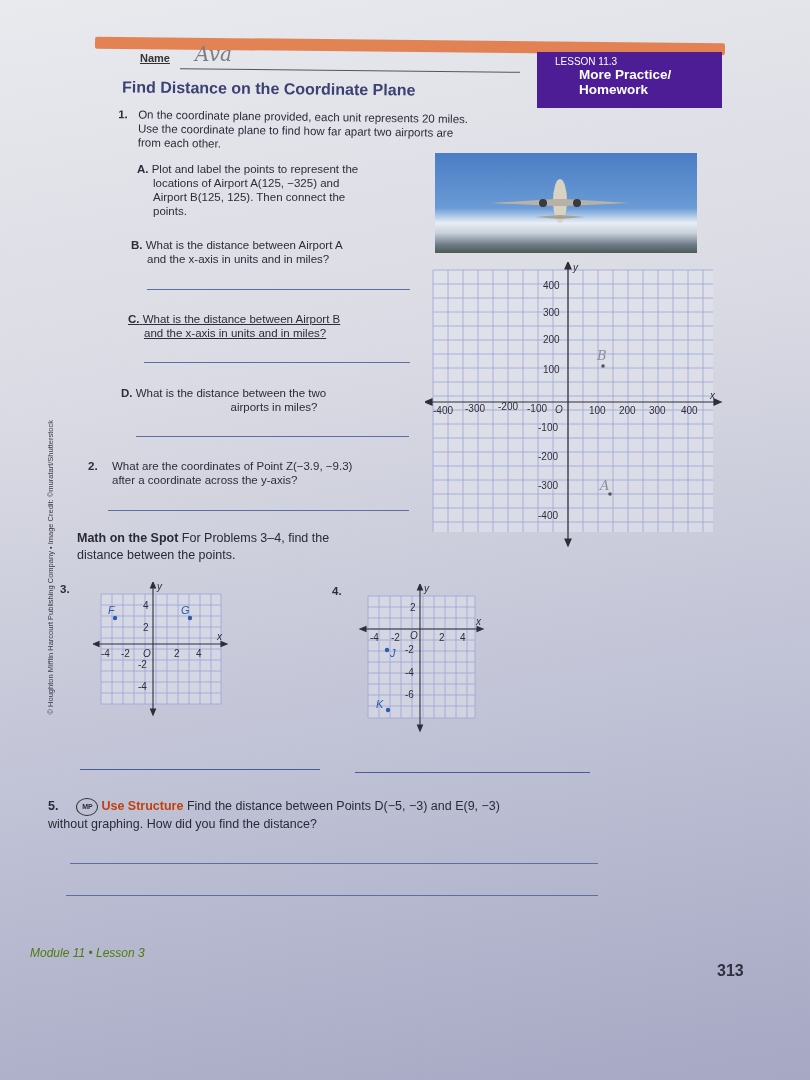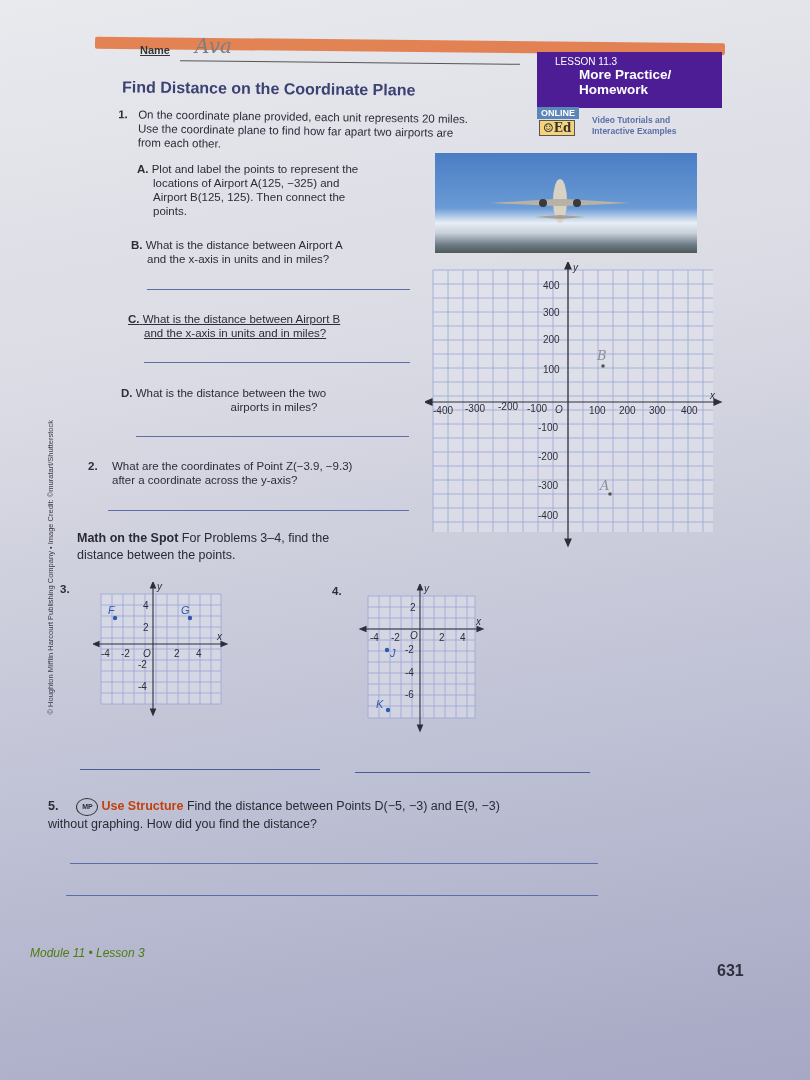--- a/index.html
+++ b/index.html
@@ -8,21 +8,21 @@
     background: linear-gradient(170deg, #e9eaee 0%, #d9dae3 35%, #bdbfd4 70%, #a6a8c4 100%);
     font-family: "Liberation Sans", sans-serif; color:#2a2a36;
   }
   .page {
     position:absolute; left:0; top:0; width:810px; height:1080px;
   }
   .top-band {
     position:absolute; left:95px; top:40px; width:630px; height:12px;
     background:#e2713a; transform:rotate(0.6deg); border-radius:2px; opacity:.85;
   }
-  .name-row { position:absolute; left:140px; top:40px; width:380px; height:24px; }
+  .name-row { position:absolute; left:140px; top:48px; width:380px; height:24px; }
   .name-label { font-weight:bold; font-size:11px; text-decoration:underline; color:#333; }
   .name-value { position:absolute; left:55px; top:-6px; font-family:"DejaVu Serif", serif; font-style:italic; font-size:20px; color:#7d7d86; }
   .name-line { position:absolute; left:40px; top:22px; width:340px; border-bottom:1px solid #555; transform:rotate(0.6deg); }
 
   .title { position:absolute; left:122px; top:80px; font-size:16px; font-weight:bold; color:#3c4173; transform:rotate(0.6deg); }
 
   .lesson-box {
     position:absolute; left:537px; top:52px; width:185px; height:56px;
     background:#4c1d95; color:#fff; padding:4px 0 0 18px; box-sizing:border-box;
   }
@@ -72,28 +72,20 @@
     <span class="name-value">Ava</span>
     <div class="name-line"></div>
   </div>
 
   <div class="title">Find Distance on the Coordinate Plane</div>
 
   <div class="lesson-box">
     <div class="lesson-num">LESSON 11.3</div>
     <div class="lesson-title">More Practice/</div>
     <div class="lesson-title">Homework</div>
-  </div>
-  <div class="online-strip">
-    <span class="online-tag">ONLINE</span>
-    <span class="ed-badge">☺<span>Ed</span></span>
-    <div class="online-desc">
-      <div>Video Tutorials and</div>
-      <div>Interactive Examples</div>
-    </div>
   </div>
 
   <div class="q" style="left:118px;top:110px;width:400px;transform:rotate(0.8deg);">
     <span class="qnum" style="left:0;top:0;">1.</span>
     <div style="padding-left:20px;">
       <div>On the coordinate plane provided, each unit represents 20 miles.</div>
       <div>Use the coordinate plane to find how far apart two airports are</div>
       <div>from each other.</div>
     </div>
   </div>
@@ -354,14 +346,14 @@
 
   <div class="p5">
     <b>5.</b><span class="mp-badge">MP</span><span class="use-structure">Use Structure</span>
     <span>Find the distance between Points D(−5, −3) and E(9, −3)</span>
     <div style="padding-left:0px;">without graphing. How did you find the distance?</div>
   </div>
   <div class="answer-line" style="left:70px;top:863px;width:528px;"></div>
   <div class="answer-line" style="left:66px;top:895px;width:532px;"></div>
 
   <div class="footer-left">Module 11 • Lesson 3</div>
-  <div class="footer-right">631</div>
+  <div class="footer-right">313</div>
 </div>
 
 </body></html>

